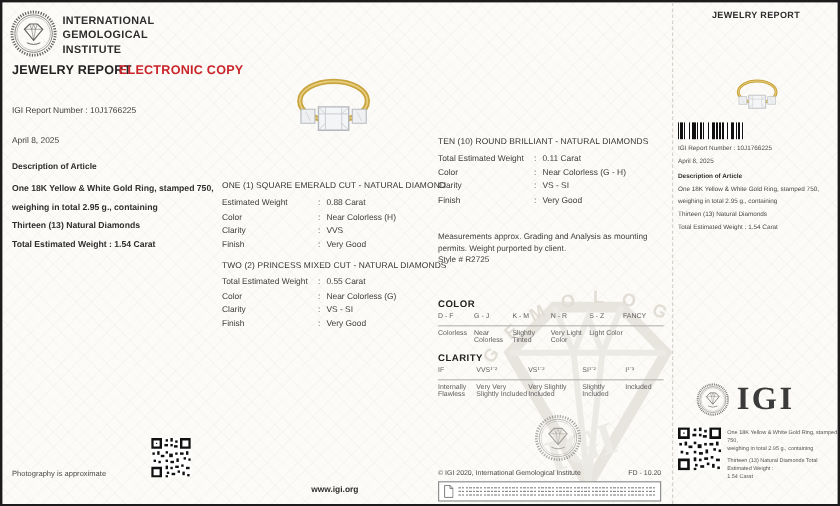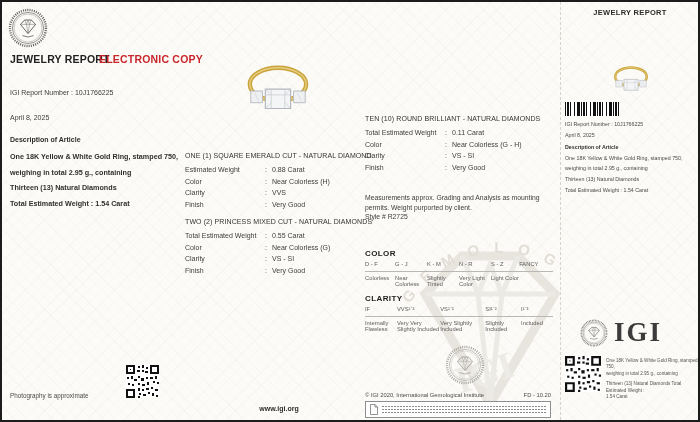--- a/index.html
+++ b/index.html
@@ -134,20 +134,25 @@
     <text x="60" y="170" font-size="38" font-weight="bold" fill="#edebe6" transform="rotate(-18 60 170)" font-family="'Liberation Serif',serif" id="wm-igi">IGI</text>
   </svg>
 
   <svg class="abs" style="left:443px;top:343px;color:#8a8a86;opacity:0.75;" width="40" height="40">
       <use href="#seal"></use>
     </svg>
 
   <svg class="abs" style="left:6px;top:6px;color:#5f5f5d;" width="40" height="40">
       <use href="#seal"></use>
     </svg>
+  <div class="abs brand-lines" style="left:50px;top:9px;">
+    <div>INTERNATIONAL</div>
+    <div>GEMOLOGICAL</div>
+    <div>INSTITUTE</div>
+  </div>
 
   <div class="abs rpt-type" style="left:8px;top:51px;">JEWELRY REPORT</div>
   <div class="abs copy-type" id="copy-label" style="left: 97px; top: 51px; color: rgb(201, 37, 43);">ELECTRONIC COPY</div>
 
   <svg class="abs" style="left:232px;top:56px;" width="88" height="68">
       <use href="#ring"></use>
     </svg>
 
   <div class="abs t-body" style="left:8px;top:87px;">IGI Report Number : 10J1766225</div>
   <div class="abs t-body" style="left:8px;top:112px;">April 8, 2025</div>

